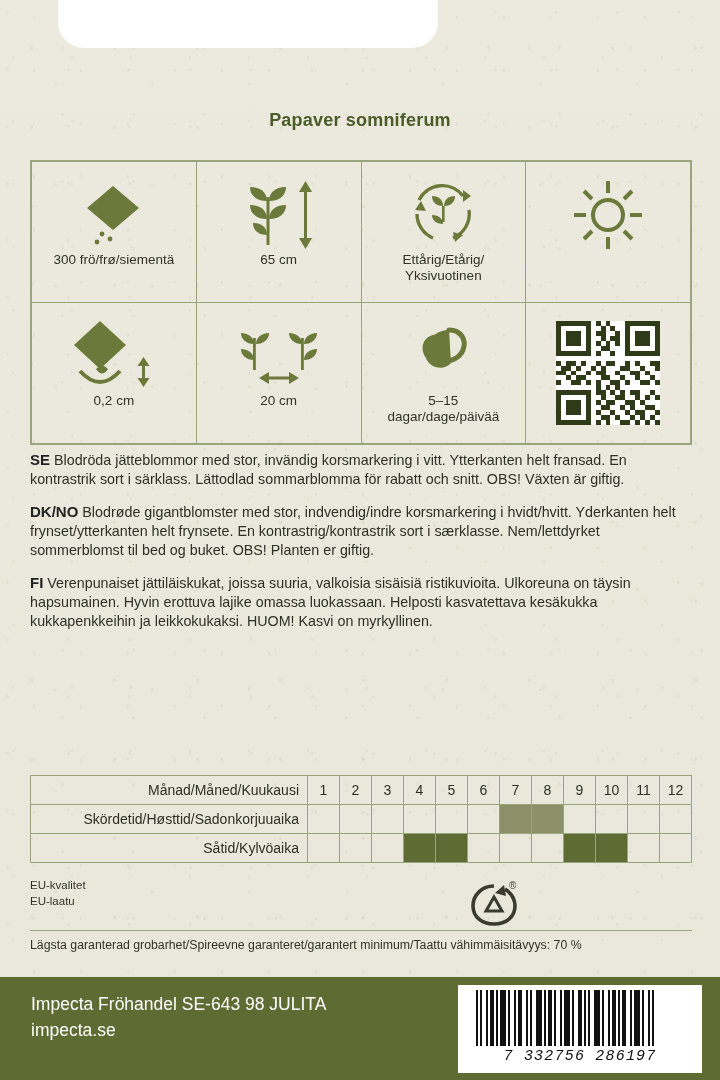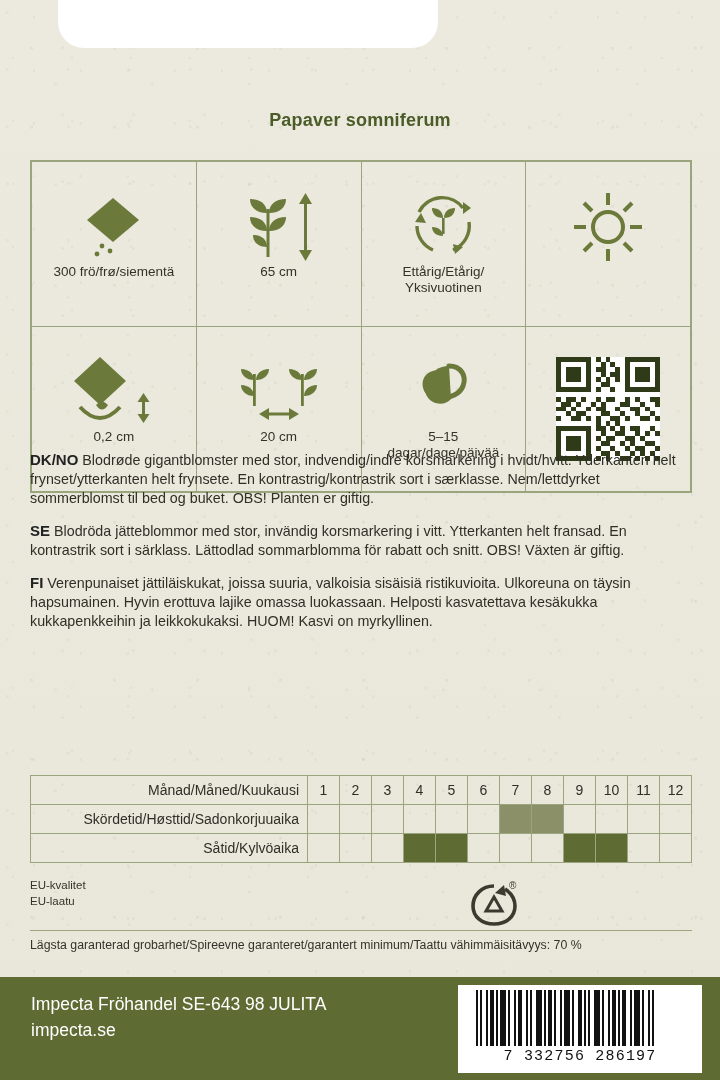--- a/index.html
+++ b/index.html
@@ -62,21 +62,21 @@
   }
   .icon-grid table {
     width: 100%;
     border-collapse: collapse;
   }
   .icon-grid td {
     width: 25%;
     border: 1px solid #9aa57e;
     height: 132px;
     vertical-align: top;
-    padding: 16px;
+    padding: 4px;
   }
   .cell {
     height: 100%;
     display: flex;
     flex-direction: column;
     align-items: center;
     justify-content: flex-start;
     padding-top: 12px;
     box-sizing: border-box;
   }
@@ -220,20 +220,21 @@
     background: #111;
     height: 100%;
   }
   .barcode-num {
     font-family: "Liberation Mono", monospace;
     font-size: 15px;
     letter-spacing: 1.2px;
     color: #111;
     text-align: center;
     padding-top: 2px;
+    font-style: italic;
   }
   svg { display: block; }
   .qr {
     image-rendering: pixelated;
   }
 </style>
 </head>
 <body>
 
 <div class="packet">
@@ -498,26 +499,26 @@
             </div>
           </div>
         </td>
       </tr>
     </tbody>
       </table>
   </div>
 
   <div class="desc">
     <p>
+      <span class="lang">SE</span>
+      <span>Blodröda jätteblommor med stor, invändig korsmarkering i vitt. Ytterkanten helt fransad. En kontrastrik sort i särklass. Lättodlad sommarblomma för rabatt och snitt. OBS! Växten är giftig.</span>
+    </p>
+    <p>
       <span class="lang">DK/NO</span>
       <span>Blodrøde gigantblomster med stor, indvendig/indre korsmarkering i hvidt/hvitt. Yderkanten helt frynset/ytterkanten helt frynsete. En kontrastrig/kontrastrik sort i særklasse. Nem/lettdyrket sommerblomst til bed og buket. OBS! Planten er giftig.</span>
-    </p>
-    <p>
-      <span class="lang">SE</span>
-      <span>Blodröda jätteblommor med stor, invändig korsmarkering i vitt. Ytterkanten helt fransad. En kontrastrik sort i särklass. Lättodlad sommarblomma för rabatt och snitt. OBS! Växten är giftig.</span>
     </p>
     <p>
       <span class="lang">FI</span>
       <span>Verenpunaiset jättiläiskukat, joissa suuria, valkoisia sisäisiä ristikuvioita. Ulkoreuna on täysin hapsumainen. Hyvin erottuva lajike omassa luokassaan. Helposti kasvatettava kesäkukka kukkapenkkeihin ja leikkokukaksi. HUOM! Kasvi on myrkyllinen.</span>
     </p>
   </div>
 
   <div class="month-wrap">
     <table class="months">
       <tbody>

